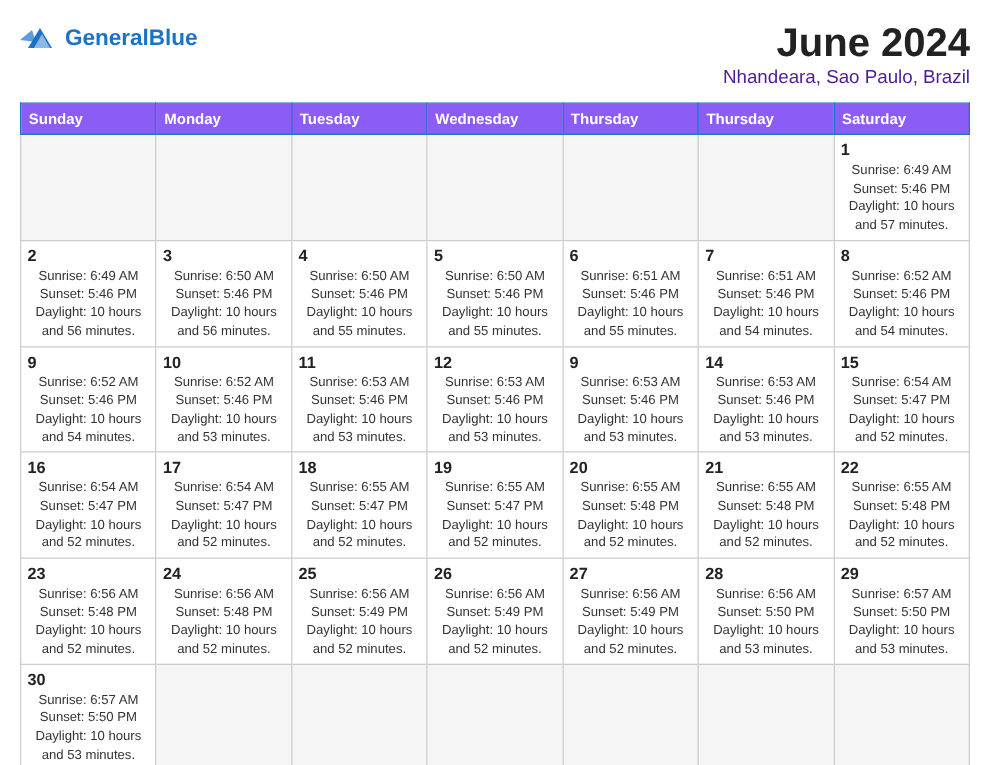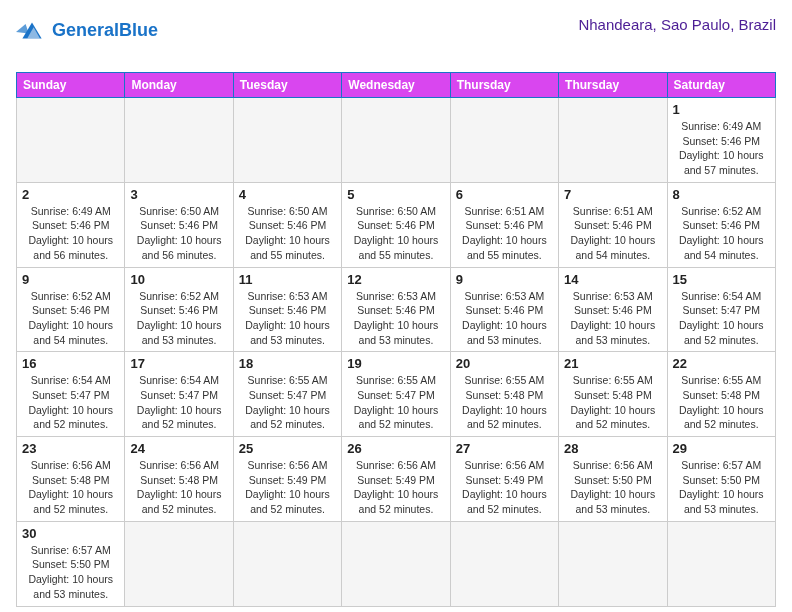--- a/index.html
+++ b/index.html
@@ -7,21 +7,21 @@
       font-family: Arial, sans-serif;
       background: #fff;
       width: 792px;
       min-height: 612px;
       padding: 16px;
     }
     .header {
       display: flex;
       justify-content: space-between;
       align-items: flex-start;
-      margin-bottom: 28px;
+      margin-bottom: 12px;
     }
     .logo {
       display: flex;
       align-items: center;
       gap: 4px;
     }
     .logo-text {
       font-size: 18px;
       color: #333;
       font-weight: normal;
@@ -45,21 +45,21 @@
     .subtitle {
       font-size: 15px;
       color: #4c1d95;
     }
     .calendar {
       width: 100%;
       border-collapse: collapse;
       font-size: 11px;
     }
     .calendar th {
-      background: #d946ef;
+      background: #8b5cf6;
       color: #fff;
       text-align: left;
       padding: 5px 6px;
       font-size: 12px;
       font-weight: bold;
       border: 1px solid #1a73c8;
     }
     .calendar td {
       border: 1px solid #ccc;
       vertical-align: top;
@@ -95,20 +95,21 @@
     <svg class="logo-bird" viewBox="0 0 40 35" xmlns="http://www.w3.org/2000/svg">
       <polygon points="8,28 20,8 32,28" fill="#1a73c8"></polygon>
       <polygon points="14,28 22,14 30,28" fill="#fff" opacity="0.5"></polygon>
       <polygon points="0,20 12,10 16,22" fill="#1a73c8" opacity="0.7"></polygon>
     </svg>
     <span class="logo-text">
       <span>General</span><span style="color:#1a73c8;font-weight:bold;">Blue</span>
     </span>
   </div>
   <div class="title-section">
+    <div class="month-title">June 2024</div>
     <div class="subtitle">Nhandeara, Sao Paulo, Brazil</div>
   </div>
 </div>
 
 <table class="calendar">
   <thead>
     <tr>
     <th>Sunday</th>
         <th>Monday</th>
         <th>Tuesday</th>

